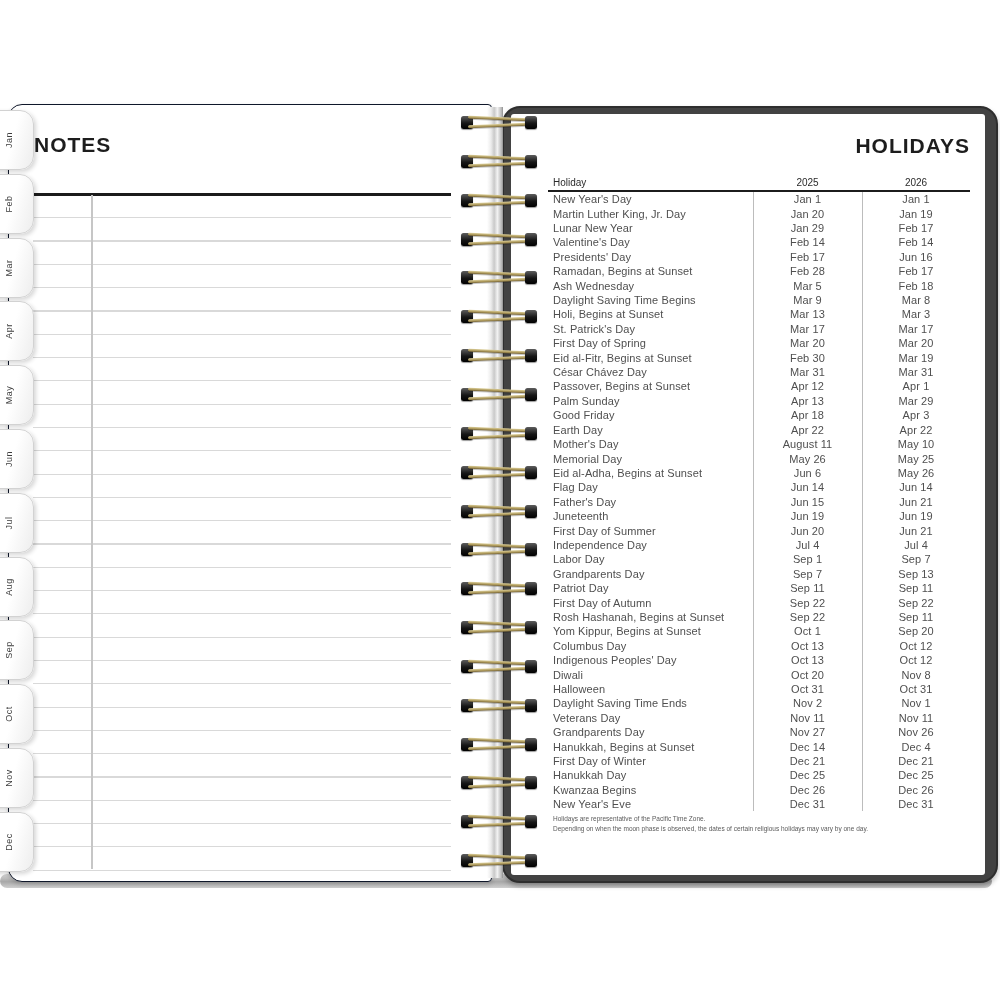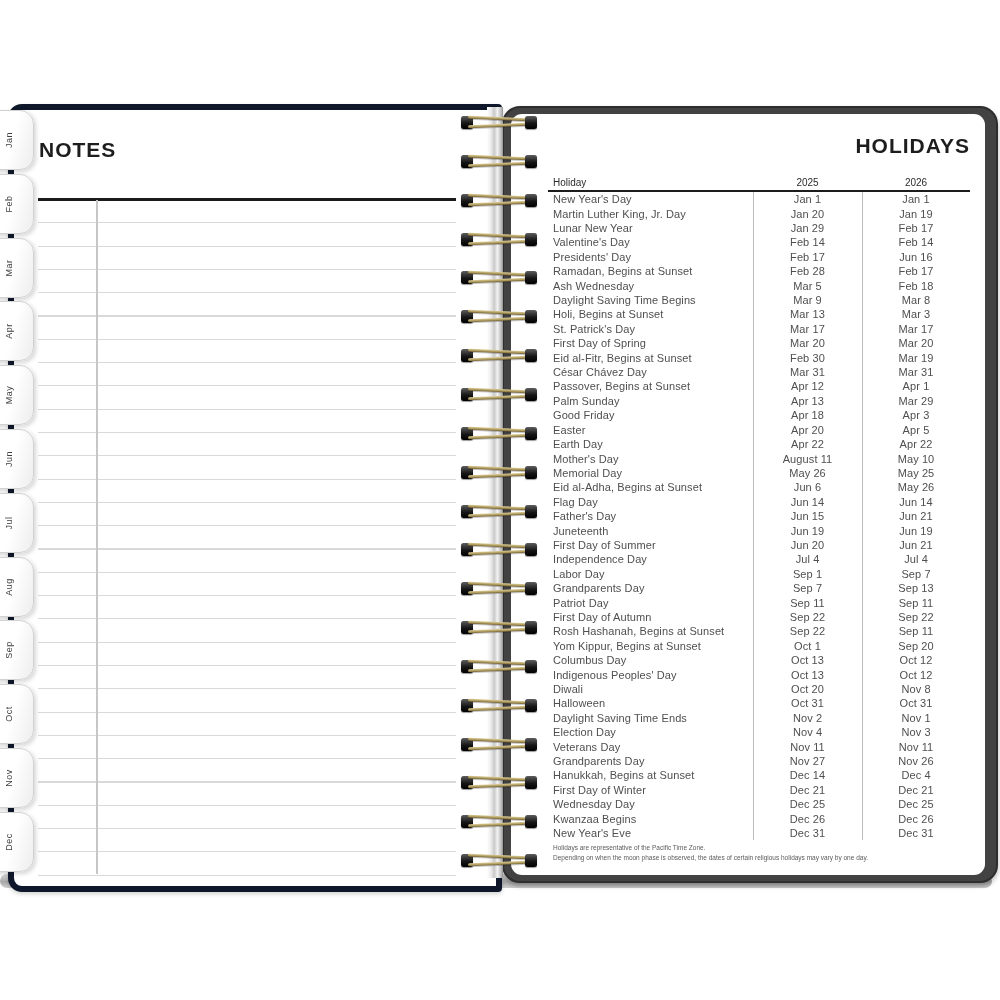--- a/index.html
+++ b/index.html
@@ -8,21 +8,21 @@
     font-family:"Liberation Sans", sans-serif;
   }
   .canvas{position:absolute;inset:0;}
 
   
   .base-edge{position:absolute;left:0;top:874px;width:992px;height:14px;border-radius:10px;
     background:linear-gradient(180deg,#d9d9d9,#a8a8a8 55%,#cfcfcf);z-index:0;}
 
   
   .left-page{position:absolute;left:8px;top:104px;width:482px;height:776px;background:#ffffff;
-    border:6px solid #0f172a;border-radius:14px 4px 4px 14px;box-shadow:0 2px 4px rgba(0,0,0,.18);z-index:2;}
+    border:1px solid #0f172a;border-radius:14px 4px 4px 14px;box-shadow:0 2px 4px rgba(0,0,0,.18);z-index:2;}
   .notes-title{position:absolute;left:25px;top:28px;font-size:21px;font-weight:700;letter-spacing:1px;color:#1d1d1d;}
   .notes-rule{position:absolute;left:24px;top:88px;width:418px;height:2.5px;background:#1b1b1b;}
   .ruled-area{position:absolute;left:24px;top:90px;width:418px;height:676px;
     background:repeating-linear-gradient(to bottom,transparent 0px,transparent 22.2px,#d9d9d9 22.2px,#d9d9d9 23.3px);}
   .margin-line{position:absolute;left:82px;top:90px;width:1.5px;height:674px;background:#c6c6c6;}
 
   
   .tabs{position:absolute;left:0;top:0;z-index:4;}
   .tab{position:absolute;left:-16px;width:48px;height:58px;border-radius:14px;
     background:linear-gradient(105deg,#ffffff 55%,#ededed);border:1px solid #d2d2d2;
@@ -30,21 +30,21 @@
   .tab-label{position:absolute;left:24px;top:50%;transform:translate(-50%,-50%) rotate(-90deg);
     font-size:9px;color:#3c3c3c;letter-spacing:.5px;white-space:nowrap;}
 
   
   .page-gap{position:absolute;left:487px;top:107px;width:16px;height:771px;z-index:3;
     background:linear-gradient(90deg,#ffffff 0%,#ececec 25%,#c9c9c9 45%,#f2f2f2 65%,#b9b9b9 90%,#8f8f8f 100%);}
 
   
   .right-cover{position:absolute;left:502px;top:106px;width:496px;height:777px;background:#424242;
     border:2px solid #2e2e2e;border-radius:18px;box-sizing:border-box;box-shadow:0 3px 5px rgba(0,0,0,.28);z-index:2;}
-  .right-page{position:absolute;left:511px;top:114px;width:474px;height:761px;background:#ffffff;border-radius:11px;z-index:3;}
+  .right-page{position:absolute;left:511px;top:114px;width:474px;height:761px;background:#ffffff;border-radius:3px;z-index:3;}
   .holidays-title{position:absolute;right:15px;top:20px;font-size:21px;font-weight:700;letter-spacing:1px;color:#1d1d1d;}
 
   
   .holidays-table{position:absolute;left:37px;top:56px;width:422px;}
   .thead{display:flex;align-items:flex-end;height:18px;color:#2b2b2b;}
   .th{font-size:10px;}
   .c0{width:205px;padding-left:5px;box-sizing:border-box;text-align:left;}
   .c1{width:109px;text-align:center;}
   .c2{width:108px;text-align:center;}
   .thead-rule{height:2px;background:#1c1c1c;margin-top:2px;}
@@ -207,25 +207,20 @@
             <div class="c0">Palm Sunday</div>
             <div class="c1">Apr 13</div>
             <div class="c2">Mar 29</div>
           </div>
           <div class="trow">
             <div class="c0">Good Friday</div>
             <div class="c1">Apr 18</div>
             <div class="c2">Apr 3</div>
           </div>
           <div class="trow">
-            <div class="c0">Easter</div>
-            <div class="c1">Apr 20</div>
-            <div class="c2">Apr 5</div>
-          </div>
-          <div class="trow">
             <div class="c0">Earth Day</div>
             <div class="c1">Apr 22</div>
             <div class="c2">Apr 22</div>
           </div>
           <div class="trow">
             <div class="c0">Mother's Day</div>
             <div class="c1">August 11</div>
             <div class="c2">May 10</div>
           </div>
           <div class="trow">
@@ -312,46 +307,41 @@
             <div class="c0">Halloween</div>
             <div class="c1">Oct 31</div>
             <div class="c2">Oct 31</div>
           </div>
           <div class="trow">
             <div class="c0">Daylight Saving Time Ends</div>
             <div class="c1">Nov 2</div>
             <div class="c2">Nov 1</div>
           </div>
           <div class="trow">
-            <div class="c0">Election Day</div>
-            <div class="c1">Nov 4</div>
-            <div class="c2">Nov 3</div>
-          </div>
-          <div class="trow">
             <div class="c0">Veterans Day</div>
             <div class="c1">Nov 11</div>
             <div class="c2">Nov 11</div>
           </div>
           <div class="trow">
             <div class="c0">Grandparents Day</div>
             <div class="c1">Nov 27</div>
             <div class="c2">Nov 26</div>
           </div>
           <div class="trow">
             <div class="c0">Hanukkah, Begins at Sunset</div>
             <div class="c1">Dec 14</div>
             <div class="c2">Dec 4</div>
           </div>
           <div class="trow">
             <div class="c0">First Day of Winter</div>
             <div class="c1">Dec 21</div>
             <div class="c2">Dec 21</div>
           </div>
           <div class="trow">
-            <div class="c0">Wednesday Day</div>
+            <div class="c0">Hanukkah Day</div>
             <div class="c1">Dec 25</div>
             <div class="c2">Dec 25</div>
           </div>
           <div class="trow">
             <div class="c0">Kwanzaa Begins</div>
             <div class="c1">Dec 26</div>
             <div class="c2">Dec 26</div>
           </div>
           <div class="trow">
             <div class="c0">New Year's Eve</div>

